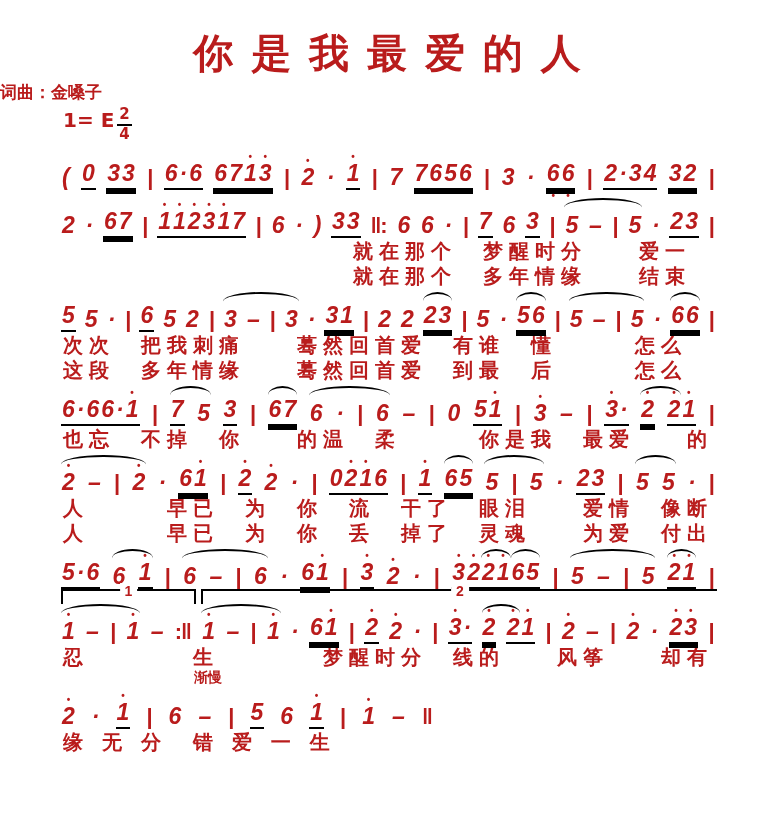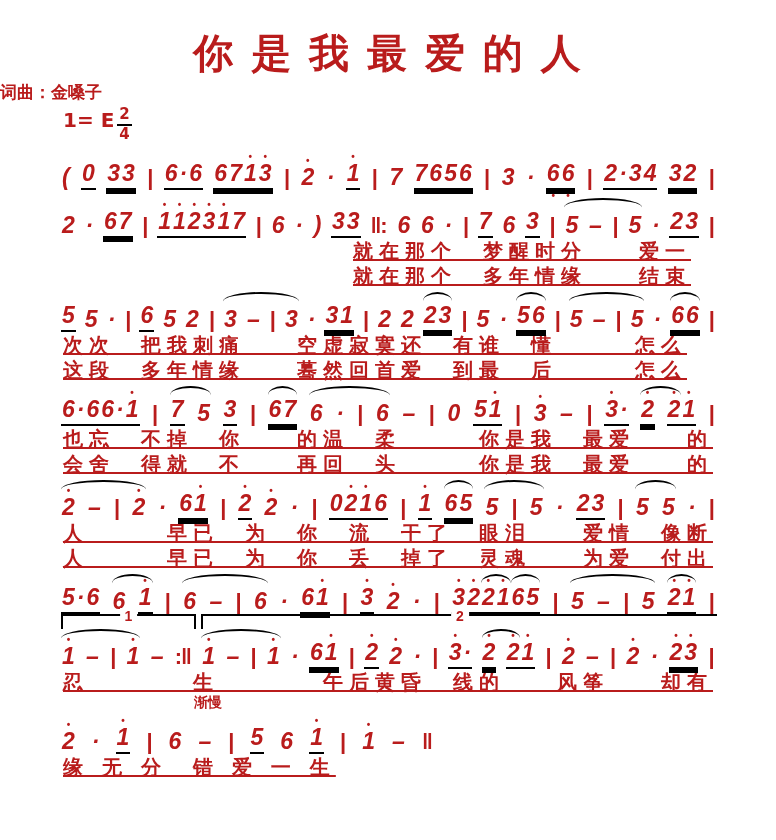--- a/index.html
+++ b/index.html
@@ -29,21 +29,21 @@
               font-size:10px;font-style:normal;line-height:1;}
   .lo::after{content:"\2022";position:absolute;bottom:-15px;left:50%;transform:translateX(-50%);
              font-size:10px;font-style:normal;line-height:1;}
   .arc{position:absolute;top:0;height:9px;border-top:2px solid #000;
        border-top-left-radius:60% 100%;border-top-right-radius:60% 100%;pointer-events:none;}
   .volta{position:absolute;top:-15px;height:13px;border-top:2px solid #000;border-left:2px solid #000;}
   .volta.v1{border-right:2px solid #000;}
   .volta span{position:absolute;left:50%;top:-8px;transform:translateX(-50%);background:#fff;
               padding:0 5px;font:bold 14px "Liberation Sans",sans-serif;}
   .lyric{height:25px;line-height:25px;font:bold 20px "DejaVu Sans",sans-serif;
-         letter-spacing:6px;white-space:pre;padding-left:2px;text-decoration:underline;}
+         letter-spacing:6px;white-space:pre;padding-left:2px;}
   .sys2 .lyric{padding-left:292px;}
   .tempo{height:16px;line-height:16px;padding-left:133px;font:bold 14px "DejaVu Sans",sans-serif;}
 </style>
 </head>
 <body>
 
 <div class="sheet">
   <div class="title">你 是 我 最 爱 的 人</div>
   <div class="credit">词曲：金嗓子</div>
   <div class="keysig">
@@ -211,21 +211,21 @@
             <span class="tok">6</span>
             <span class="tok">6</span>
           </span>
           <span class="tok bar">|</span>
           <div class="arc" style="left: 162.094px; width: 75.5938px;"></div>
           <div class="arc" style="left: 361.797px; width: 29.5938px;"></div>
           <div class="arc" style="left: 455.078px; width: 29.5938px;"></div>
           <div class="arc" style="left: 507.859px; width: 75.5938px;"></div>
           <div class="arc" style="left: 609.156px; width: 29.5938px;"></div>
         </div>
-        <div class="lyric">次次　把我刺痛　　空虚寂寞还　有谁　懂　　　怎么</div>
+        <div class="lyric">次次　把我刺痛　　蓦然回首爱　有谁　懂　　　怎么</div>
         <div class="lyric">这段　多年情缘　　蓦然回首爱　到最　后　　　怎么</div>
       </div>
       <div class="system sys4">
         <div class="notes">
           <span class="grp u1">
             <span class="tok">6</span>
             <span class="tok">·</span>
             <span class="tok">6</span>
             <span class="tok">6</span>
             <span class="tok">·</span>
@@ -270,21 +270,20 @@
             <span class="tok hi">2</span>
             <span class="tok hi">1</span>
           </span>
           <span class="tok bar">|</span>
           <div class="arc" style="left: 108.812px; width: 41.1562px;"></div>
           <div class="arc" style="left: 206.609px; width: 29.5938px;"></div>
           <div class="arc" style="left: 247.766px; width: 81.1094px;"></div>
           <div class="arc" style="left: 579.219px; width: 41.1562px;"></div>
         </div>
         <div class="lyric">也忘　不掉　你　　的温　柔　　　你是我　最爱　　的</div>
-        <div class="lyric">会舍　得就　不　　再回　头　　　你是我　最爱　　的</div>
       </div>
       <div class="system sys5">
         <div class="notes">
           <span class="tok hi">2</span>
           <span class="tok">–</span>
           <span class="tok bar">|</span>
           <span class="tok hi">2</span>
           <span class="tok">·</span>
           <span class="grp u2">
             <span class="tok">6</span>
@@ -435,21 +434,21 @@
           <div class="arc" style="left: 0px; width: 79.3906px;"></div>
           <div class="arc" style="left: 140.312px; width: 79.3906px;"></div>
           <div class="arc" style="left: 420.547px; width: 38.875px;"></div>
           <div class="volta v1" style="left: 0px; width: 131.031px;">
             <span>1</span>
           </div>
           <div class="volta" style="left: 140.312px; width: 513.281px;">
             <span>2</span>
           </div>
         </div>
-        <div class="lyric">忍　　　　生　　　　午后黄昏　线的　　风筝　　却有</div>
+        <div class="lyric">忍　　　　生　　　　梦醒时分　线的　　风筝　　却有</div>
         <div class="tempo">渐慢</div>
       </div>
       <div class="system sys8">
         <div class="notes">
           <span class="tok hi">2</span>
           <span class="tok">·</span>
           <span class="grp u1">
             <span class="tok hi">1</span>
           </span>
           <span class="tok bar">|</span>

